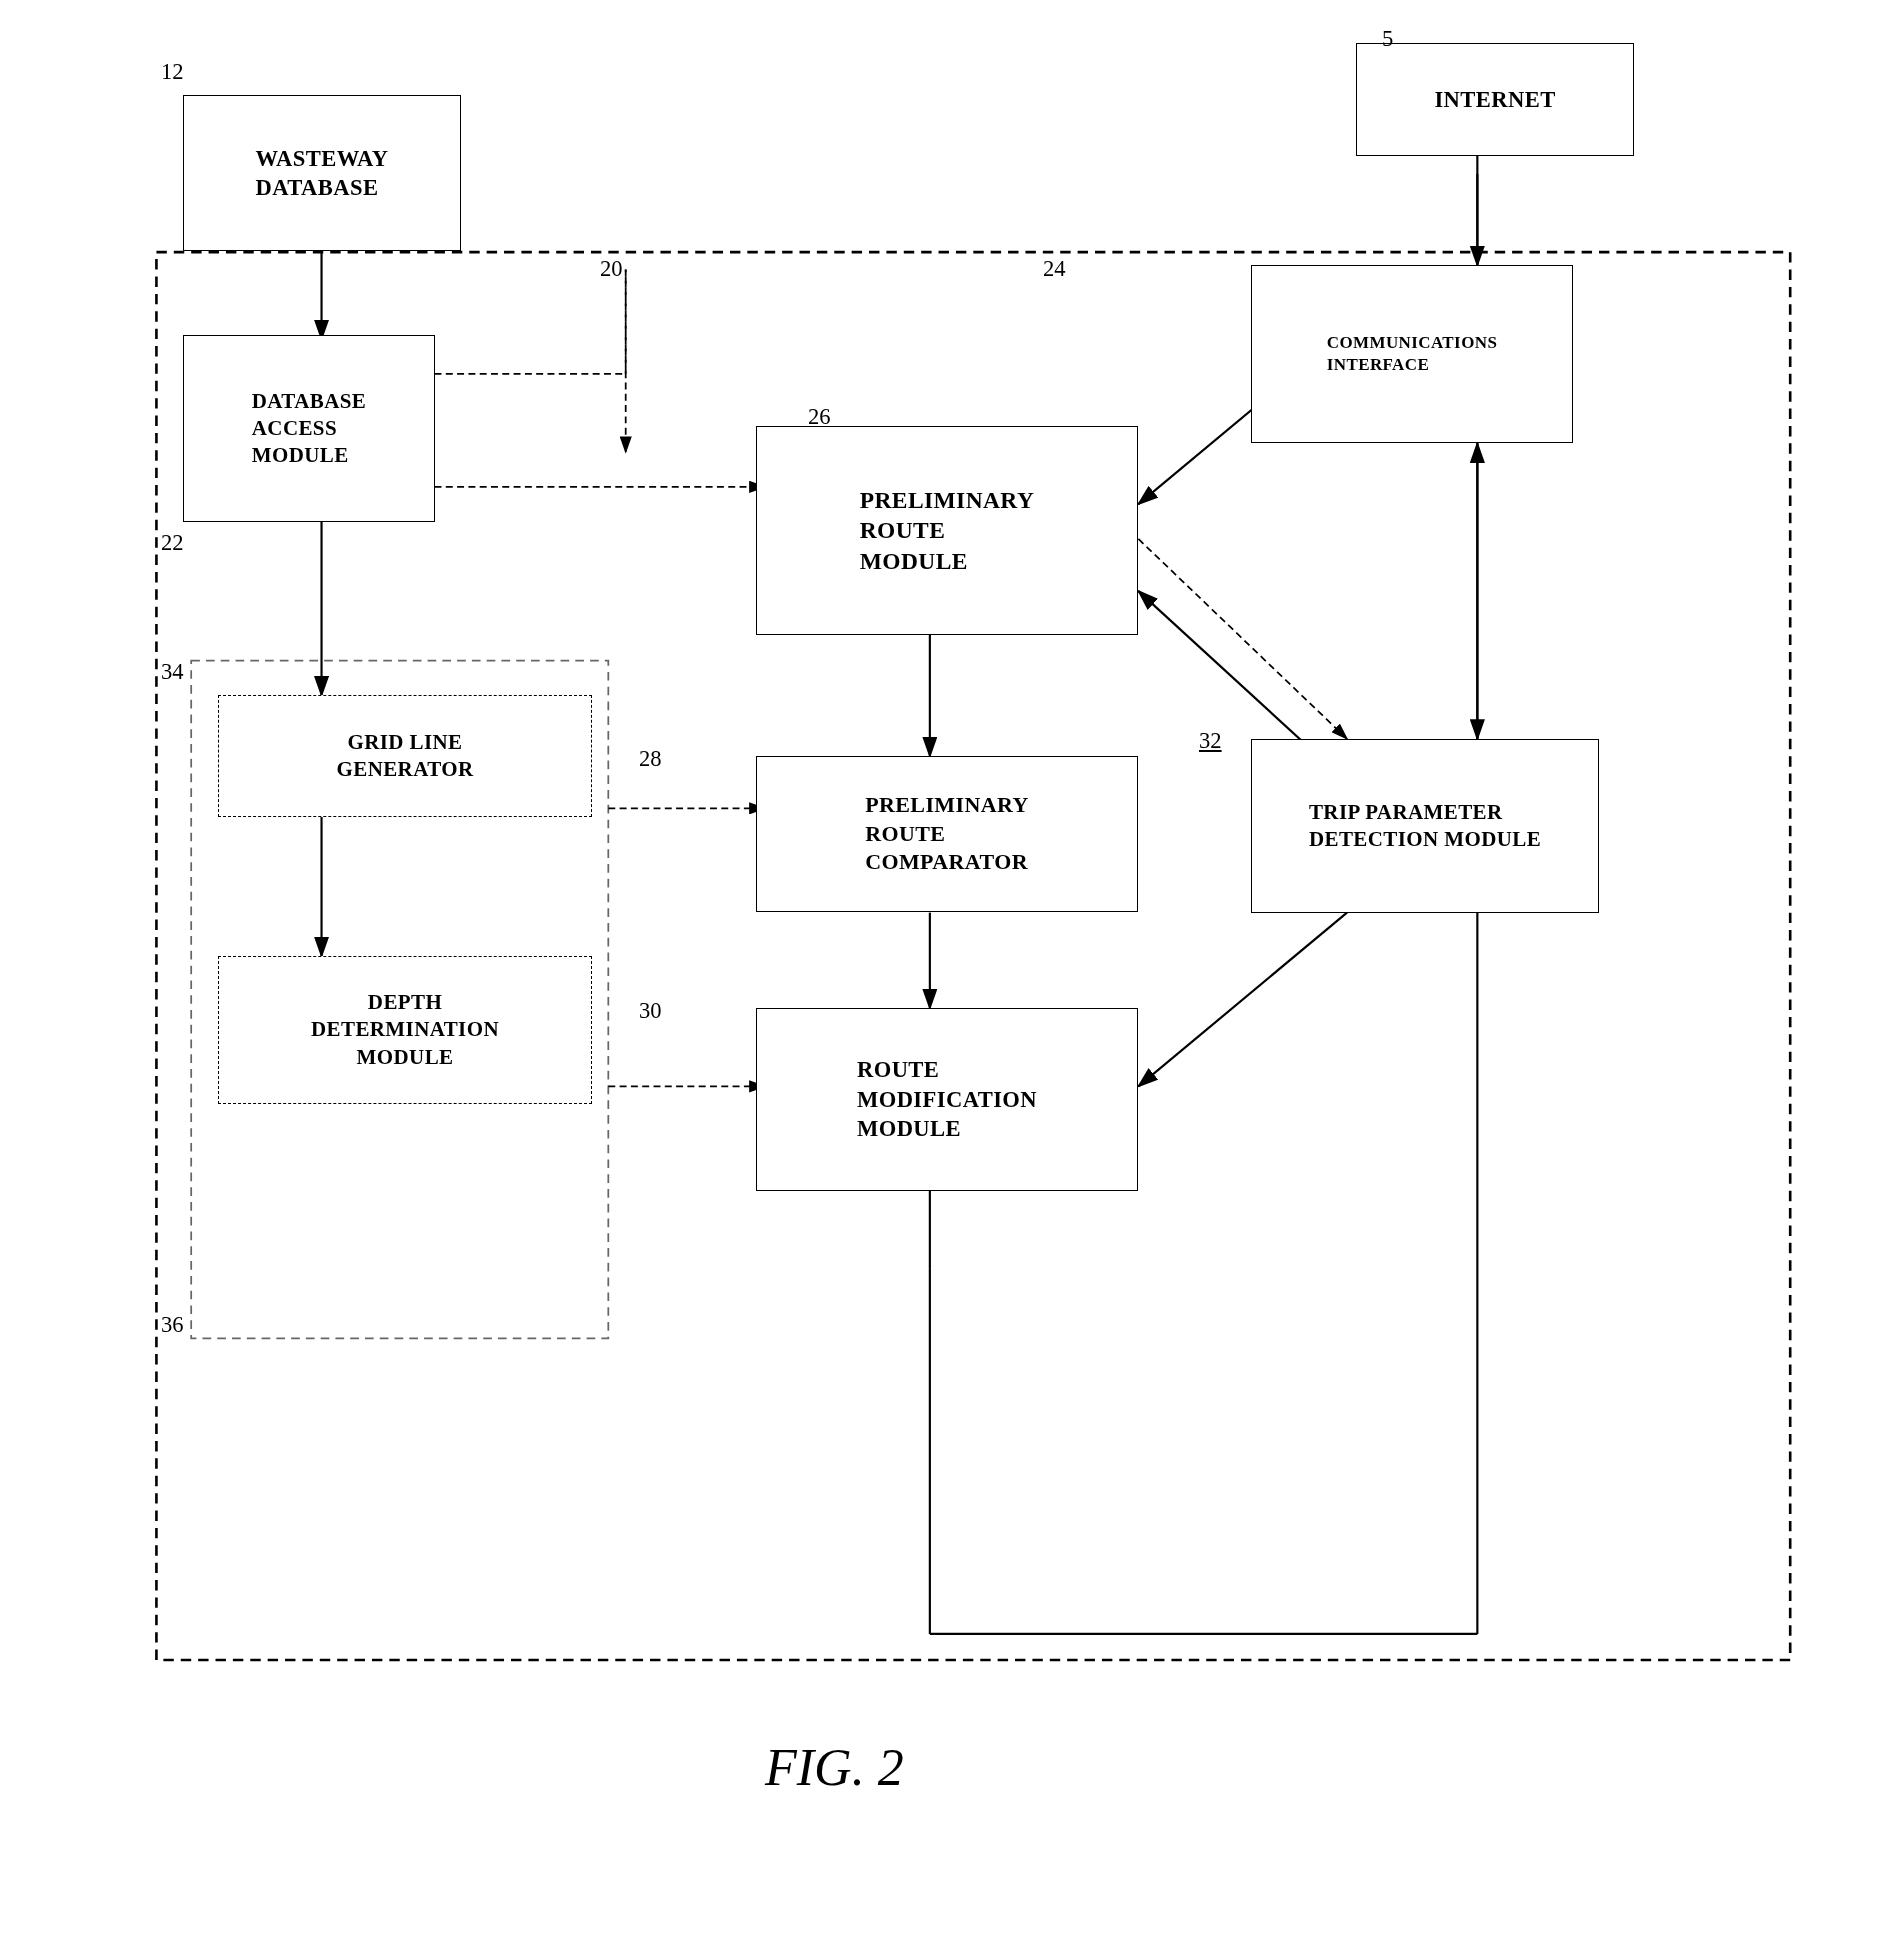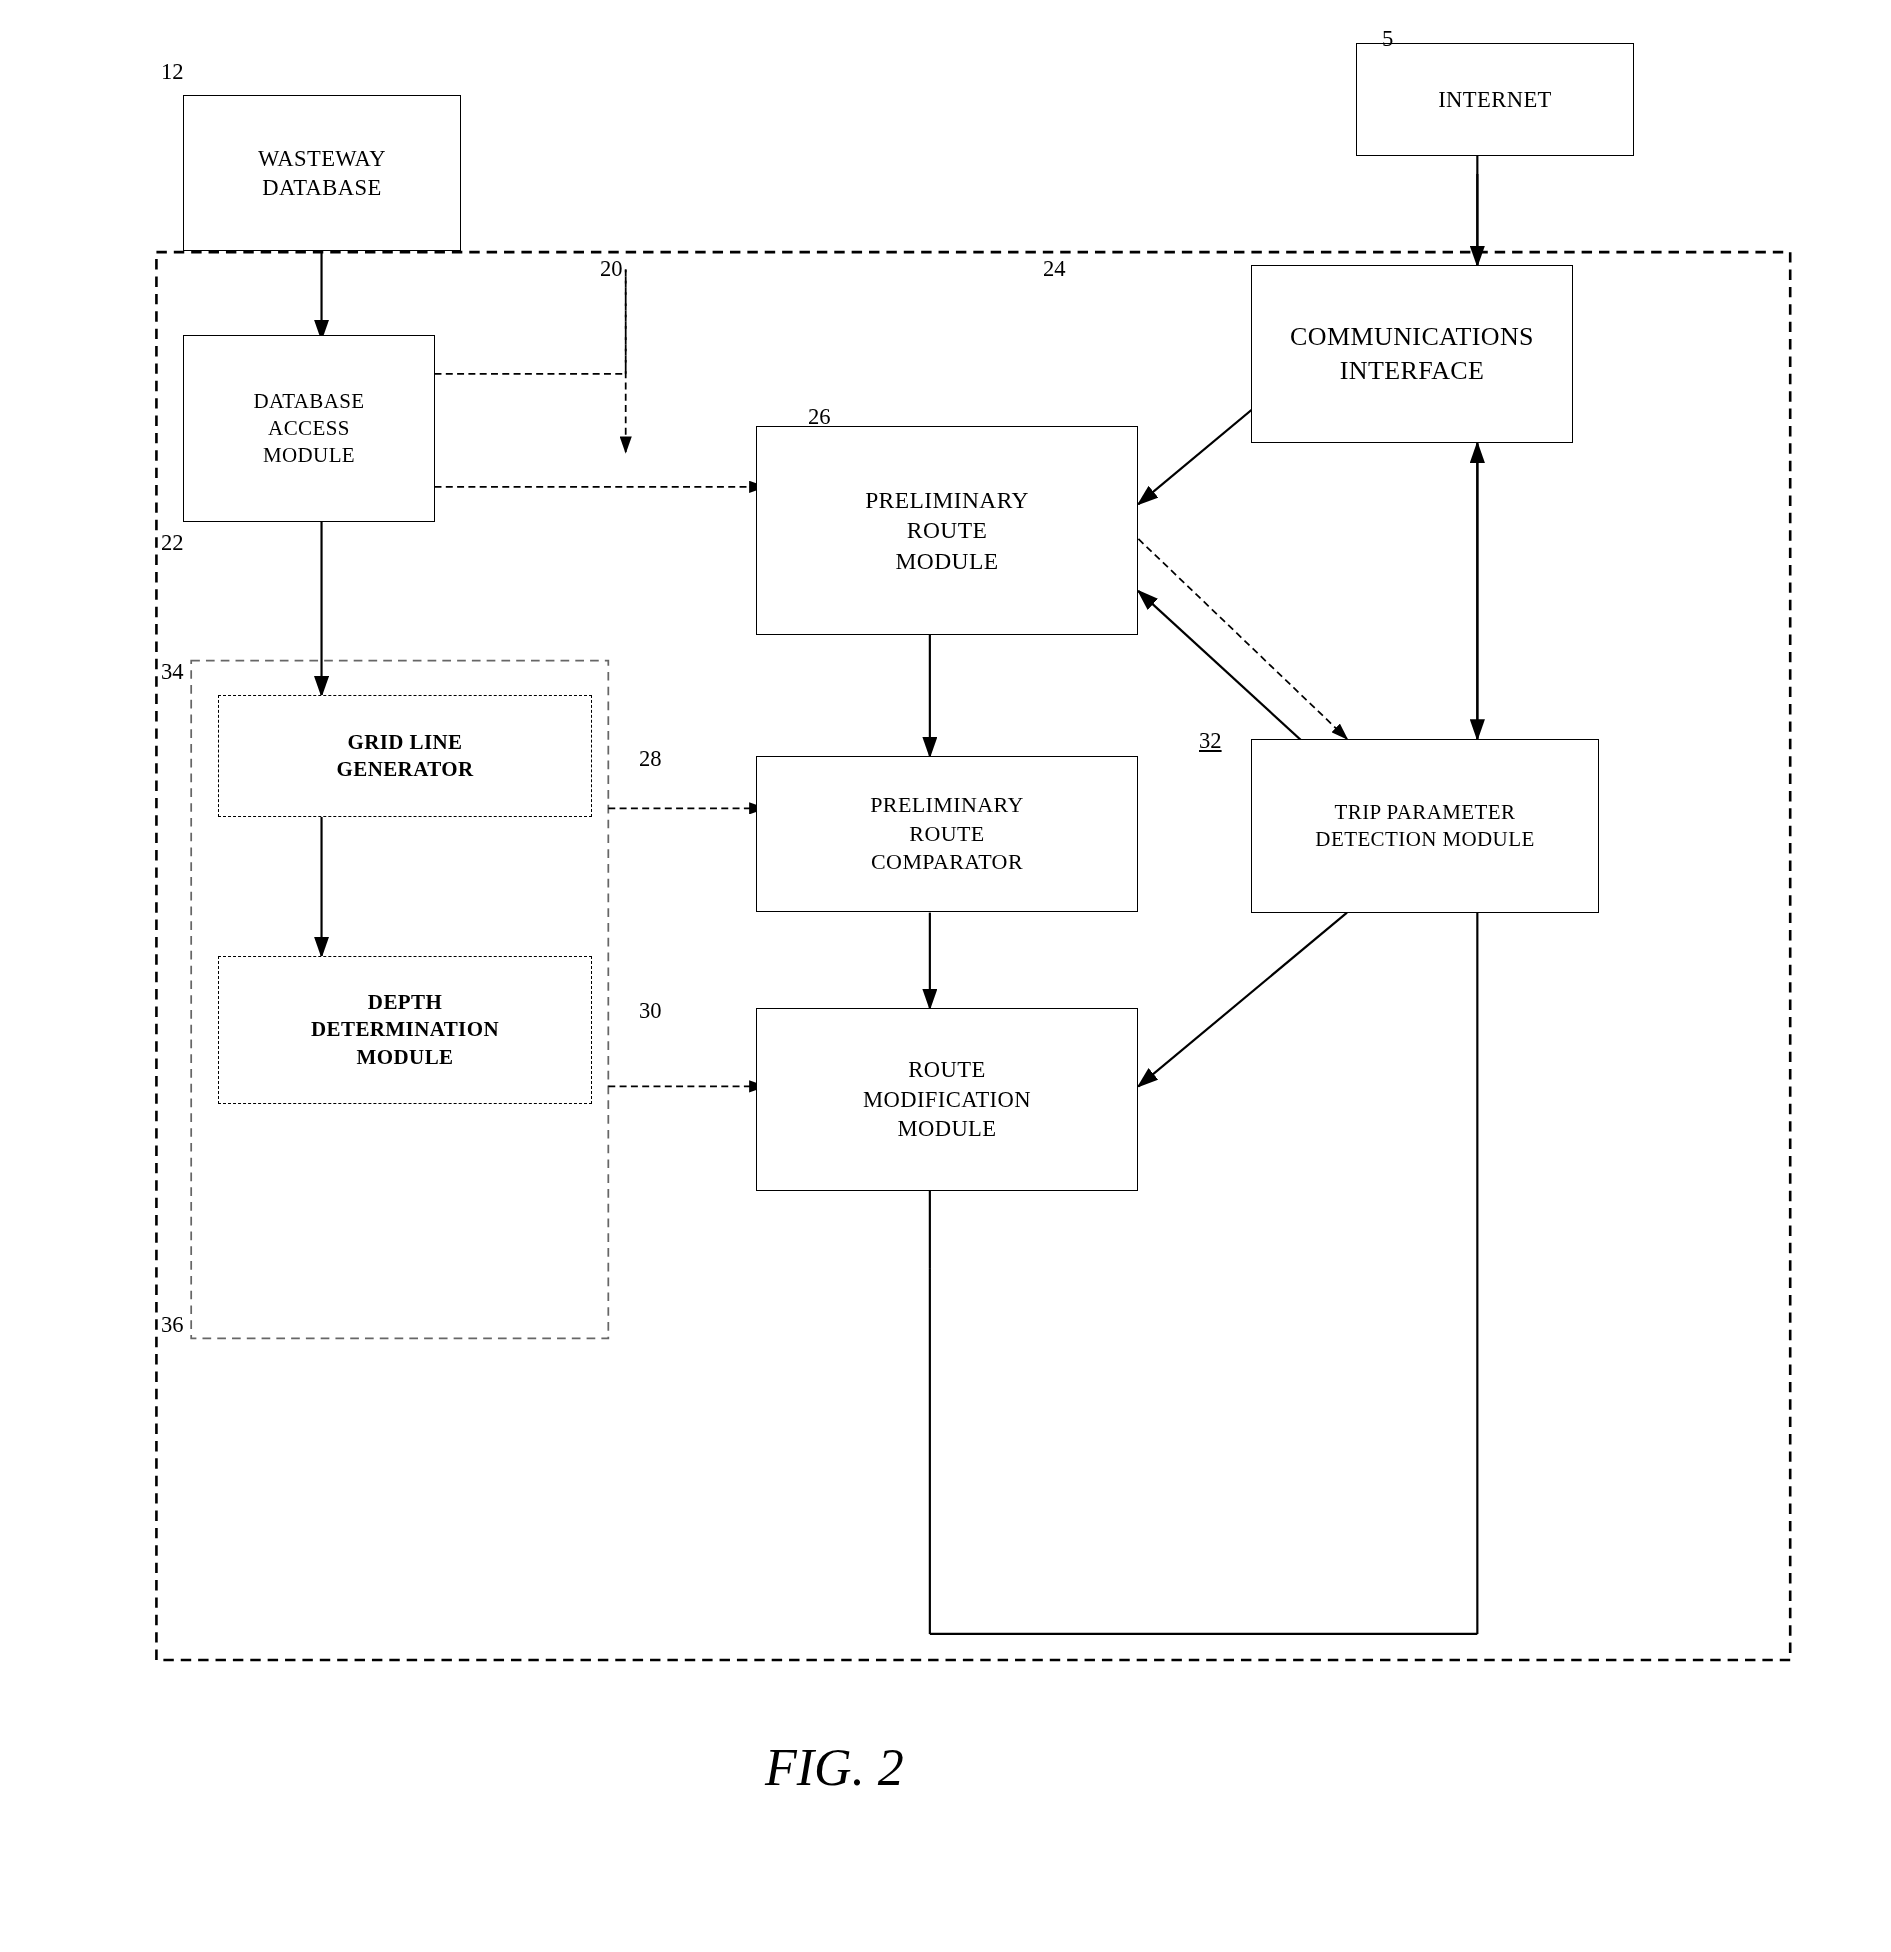--- a/index.html
+++ b/index.html
@@ -20,23 +20,23 @@
     }
 
     
     .box {
       position: absolute;
       border: 1.7px solid #000;
       background: #fff;
       display: flex;
       align-items: center;
       justify-content: center;
-      text-align: center;
+      text-align: left;
       font-size: 24px;
-      font-weight: normal;
+      font-weight: bold;
       line-height: 1.3;
       letter-spacing: 0.4px;
     }
 
     .box-dashed {
       position: absolute;
       border: 1.7px dashed #000;
       background: #fff;
       display: flex;
       align-items: center;
@@ -159,21 +159,21 @@
   </div>
 
   <div class="box" style="left:183px; top:335px; width:252px; height:187px; font-size:21px;">
     <span>DATABASE<br>ACCESS<br>MODULE</span>
   </div>
 
   <div class="ref-label" style="left:161px; top:530px;">
     <span>22</span>
   </div>
 
-  <div class="box" style="left:1251px; top:265px; width:322px; height:178px; font-size:26px;">
+  <div class="box" style="left:1251px; top:265px; width:322px; height:178px; font-size:17px;">
     <span>COMMUNICATIONS<br>INTERFACE</span>
   </div>
 
   <div class="ref-label" style="left:1043px; top:256px;">
     <span>24</span>
   </div>
 
   <div class="box" style="left:756px; top:426px; width:382px; height:209px; font-size:23.5px;">
     <span>PRELIMINARY<br>ROUTE<br>MODULE</span>
   </div>

